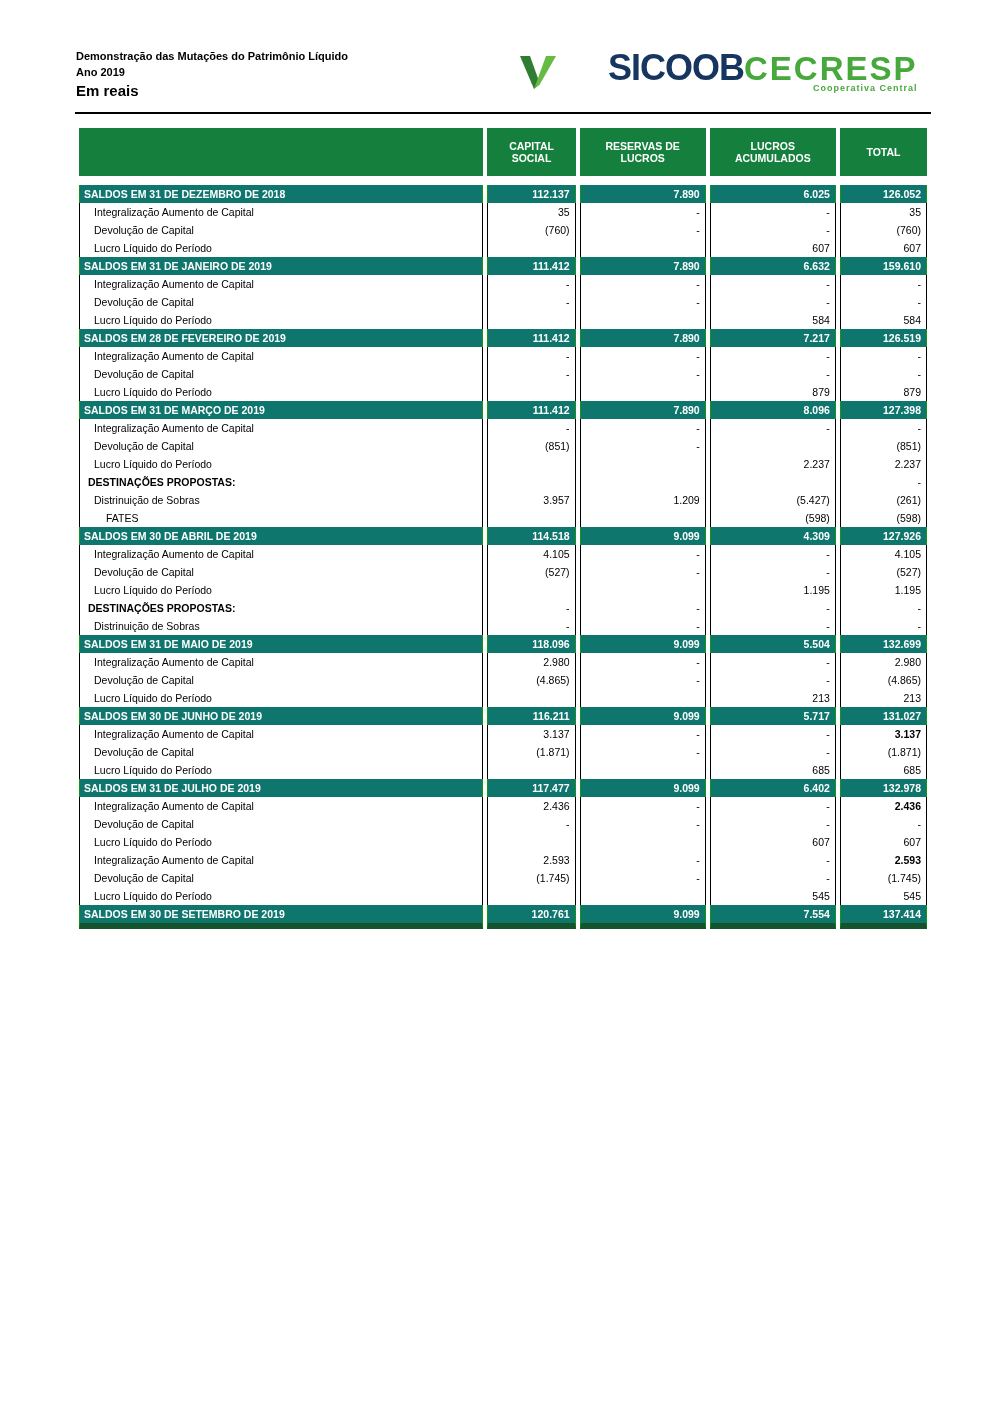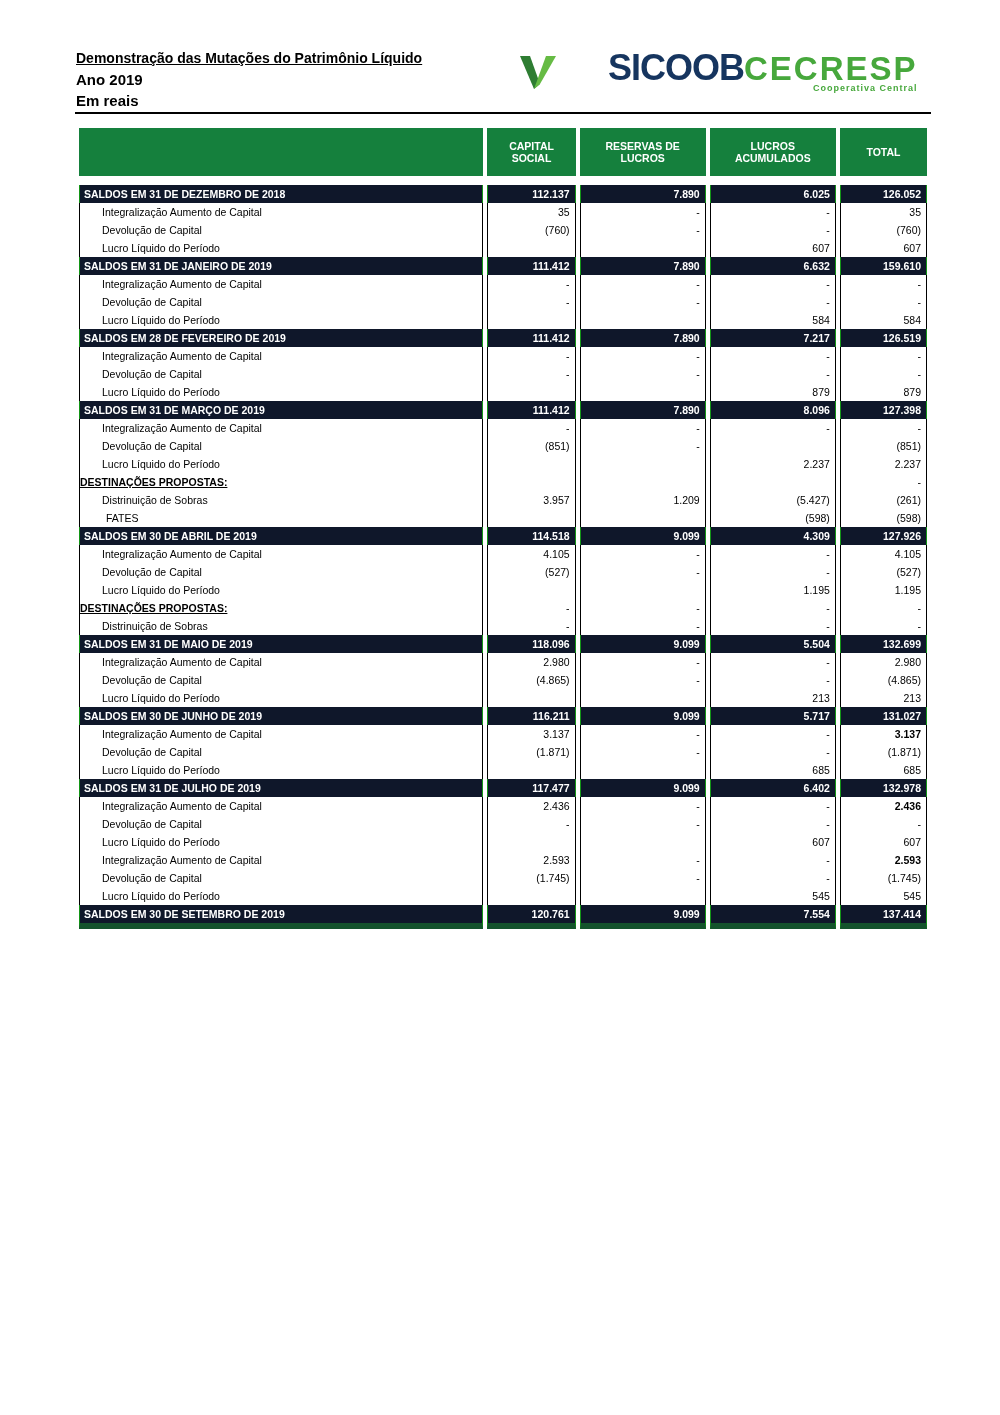--- a/index.html
+++ b/index.html
@@ -1,22 +1,22 @@
 <!DOCTYPE html>
 <html><head>
 <meta charset="utf-8">
 <style>
   html,body{margin:0;padding:0;background:#fff;}
   .page{position:relative;width:1000px;height:1415px;background:#fff;
         font-family:"Liberation Sans",sans-serif;color:#000;overflow:hidden;}
 
   
   .doc-header{position:absolute;left:76px;top:48px;}
-  .doc-title{font-size:14px;font-weight:bold;line-height:1.5;text-decoration:underline;}
-  .doc-year{font-size:15px;font-weight:bold;line-height:1.4;}
+  .doc-title{font-size:11px;font-weight:bold;line-height:1.5;}
+  .doc-year{font-size:11px;font-weight:bold;line-height:1.4;}
   .doc-note{font-size:15px;font-weight:bold;line-height:1.5;}
   .rule{position:absolute;left:75px;top:112px;width:856px;border-top:2px solid #000;}
 
   
   .logo{position:absolute;left:518px;top:50px;display:flex;align-items:flex-start;}
   .logo-icon{margin-right:6px;margin-top:4px;}
   .logo-text{position:relative;line-height:1;margin-left:44px;}
   .brand1{font-size:36px;font-weight:bold;color:#16355f;letter-spacing:-1px;}
   .brand2{font-size:33px;font-weight:bold;color:#47a83c;letter-spacing:2px;}
   .logo-sub{position:absolute;right:0;top:34px;font-size:9px;color:#47a83c;font-weight:bold;letter-spacing:1px;}
@@ -26,24 +26,24 @@
   table{border-collapse:separate;border-spacing:4px 0;table-layout:fixed;width:856px;}
   col.c0{width:404px;} col.c1{width:88px;} col.c2{width:126px;} col.c3{width:126px;} col.c4{width:87px;}
 
   th{background:#15803d;color:#fff;font-size:10.5px;font-weight:bold;
      height:48px;vertical-align:middle;text-align:center;white-space:pre-line;padding:0 2px;}
   tr.spacer td{height:9px;border:none;background:#fff;padding:0;}
 
   td{font-size:10.5px;height:18px;padding:0 5px 0 4px;vertical-align:middle;
      border-left:1px solid #000;border-right:1px solid #000;overflow:hidden;white-space:nowrap;}
   td.num{text-align:right;}
-  td.saldo{background:#0f172a;color:#fff;font-weight:bold;border-color:#149417;}
-  td.lbl.d{padding-left:22px;}
+  td.saldo{background:#0f766e;color:#fff;font-weight:bold;border-color:#149417;}
+  td.lbl.d{padding-left:14px;}
   td.lbl.d2{padding-left:26px;margin-top:16px;}
-  td.lbl.sec{font-weight:bold;padding-left:0;text-decoration:underline;}
+  td.lbl.sec{font-weight:bold;padding-left:8px;}
   td.b{font-weight:bold;}
   tr.last td{border-bottom:6px solid #14532d;}
 </style>
 </head>
 <body>
 
 <div class="page">
 
   <div class="doc-header">
     <div class="doc-title">Demonstração das Mutações do Patrimônio Líquido</div>

